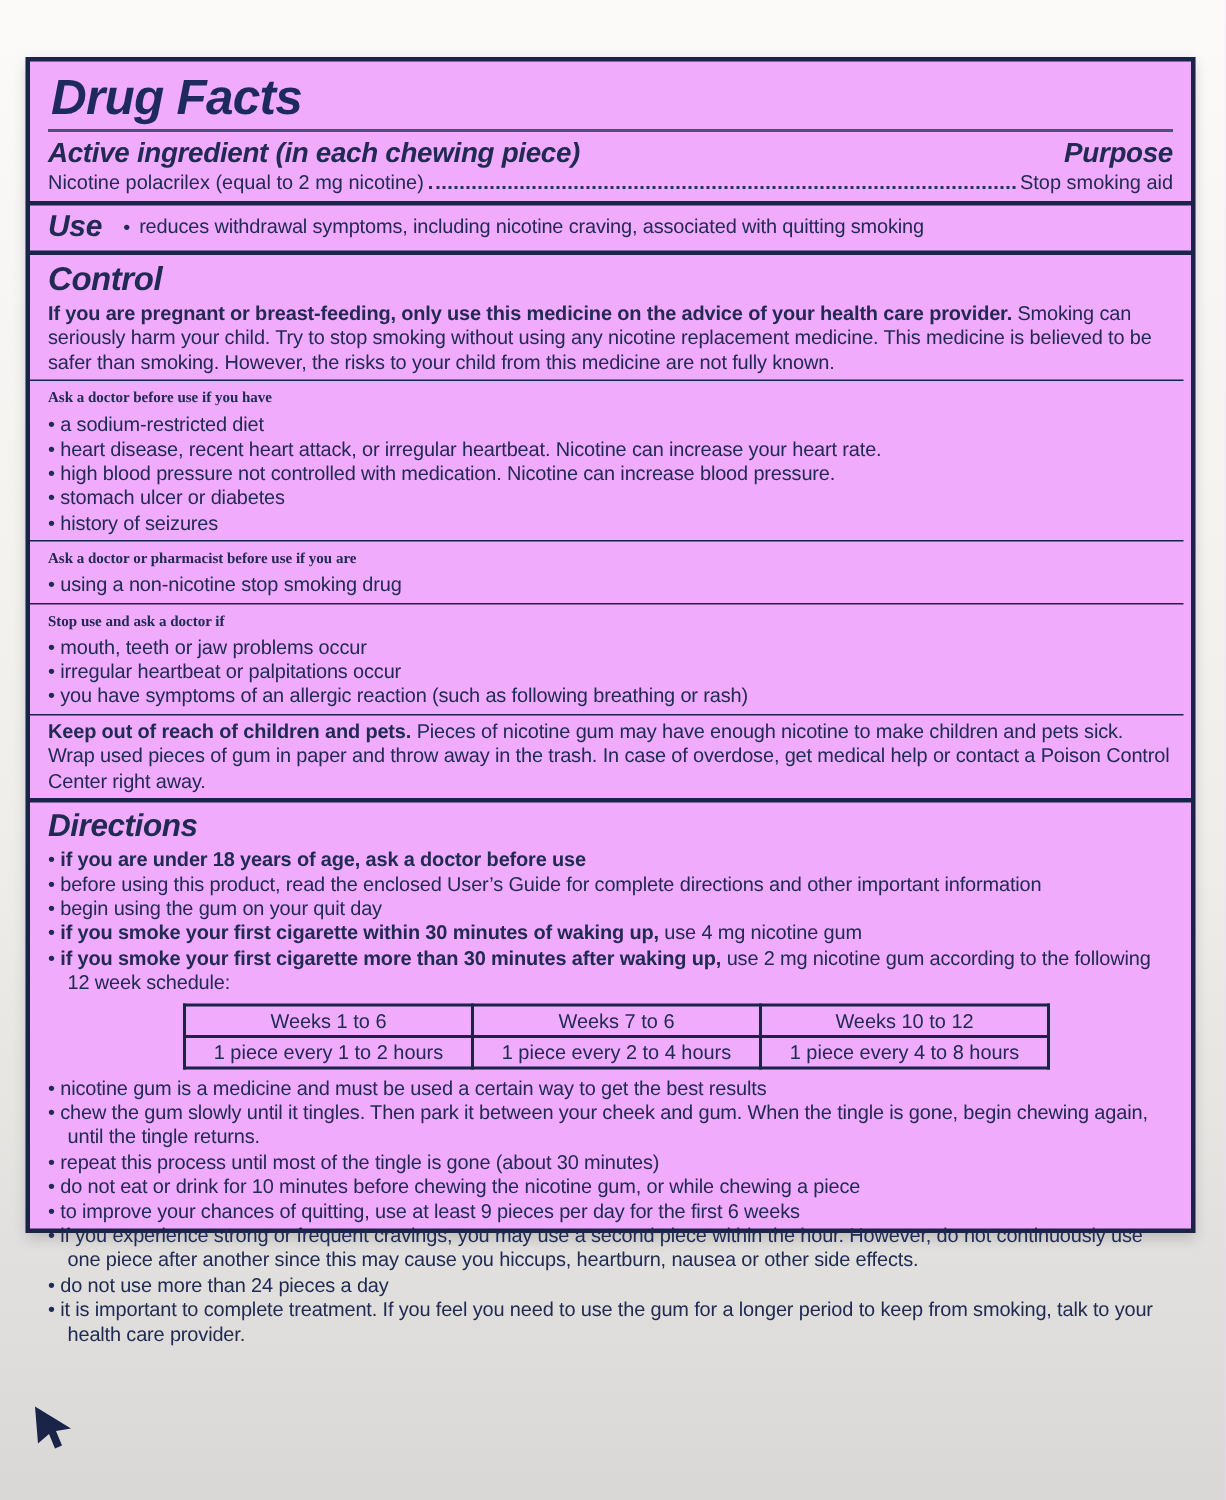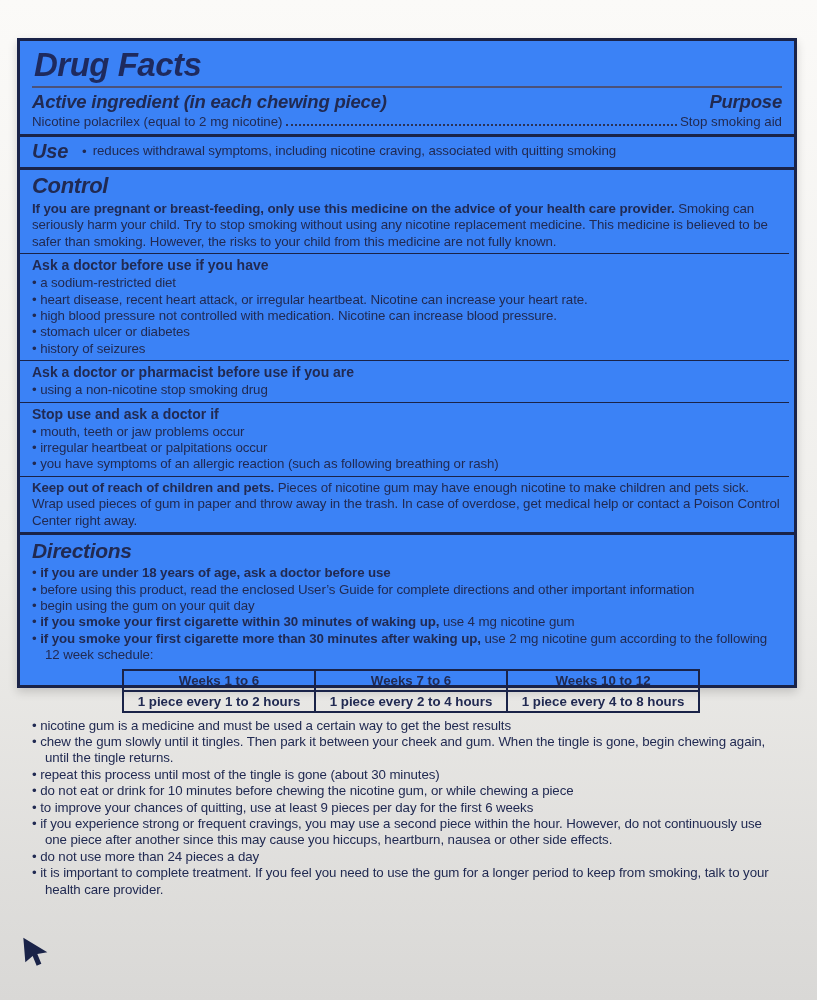--- a/index.html
+++ b/index.html
@@ -4,48 +4,48 @@
 <style>
   html,body{margin:0;padding:0;}
   body{
     width:817px;height:1000px;position:relative;overflow:hidden;
     background:linear-gradient(180deg,#fbfaf8 0%,#efeeeb 55%,#d9d8d6 100%);
     font-family:"Liberation Sans",sans-serif;
     color:#212a52;
     -webkit-font-smoothing:antialiased;
   }
   .panel{
-    position:absolute;left:17px;top:38px;width:780px;height:650px;
-    box-sizing:border-box;background:#3b82f6;border:3px solid #1a2348;
+    position:absolute;left:17px;top:38px;width:780px;height:784px;
+    box-sizing:border-box;background:#f0abfc;border:3px solid #1a2348;
     padding:3px 12px 0 12px;box-shadow:0 4px 9px rgba(0,0,0,.16);
   }
   .title{font-size:33px;line-height:38px;font-weight:bold;font-style:italic;letter-spacing:-.5px;margin:2px 0 1px 2px;color:#1e2a5e;}
   .title-rule{border-top:2px solid #4b527a;margin:2px 0 3px 0;height:0;}
   .rule{height:0;}
   .rule.thick{border-top:3px solid #1a2348;margin:3px -12px;}
   .rule.thin{border-top:1.5px solid #1a2348;margin:3px -7px 3px -12px;}
   .ai-row{display:flex;justify-content:space-between;align-items:baseline;margin:3px 0 1px;}
   .h-ital{font-size:18.5px;font-weight:bold;font-style:italic;letter-spacing:-.2px;}
   .ing-row{display:flex;align-items:baseline;font-size:13.3px;margin:1px 0 5px;}
   .leader{flex:1;border-bottom:2px dotted #2a3358;margin:0 3px 3px 3px;align-self:flex-end;}
   .use-row{display:flex;align-items:center;margin:3px 0 4px;}
   .use-h{font-size:20px;font-weight:bold;font-style:italic;margin-right:14px;letter-spacing:-.2px;}
   .body,.para,li{font-size:13.3px;line-height:16.4px;letter-spacing:-.1px;}
   .dot-inline{margin-right:6px;font-size:13.3px;}
   .warn-h{font-size:22px;line-height:26px;font-weight:bold;font-style:italic;margin:2px 0 2px;letter-spacing:-.3px;}
   .dir-h{font-size:21px;line-height:25px;font-weight:bold;font-style:italic;margin:2px 0 2px;letter-spacing:-.3px;}
   .para{margin:1px 0 3px;}
-  .subhead{font-size:14px;font-weight:bold;line-height:17px;margin:1px 0 1px;}
+  .subhead{font-size:10px;font-weight:bold;line-height:17px;margin:1px 0 1px;font-family:Liberation Serif, serif;}
   ul{list-style:none;margin:0 0 2px;padding:0;}
   li{padding-left:13px;text-indent:-13px;}
   li::before{content:"\2022\00a0";}
   b{font-weight:bold;}
   table.sched{border-collapse:collapse;margin:5px 0 5px 90px;}
   table.sched th,table.sched td{
-    border:2px solid #1a2348;font-size:13.3px;font-weight:bold;
+    border:2px solid #1a2348;font-size:13.3px;font-weight:normal;
     text-align:center;padding:2px 8px;width:174px;color:#212a52;
   }
   .cursor{position:absolute;left:22px;top:934px;width:32px;height:34px;z-index:5;}
 </style>
 </head>
 <body>
 
 <div class="page">
   <div class="panel">
 

